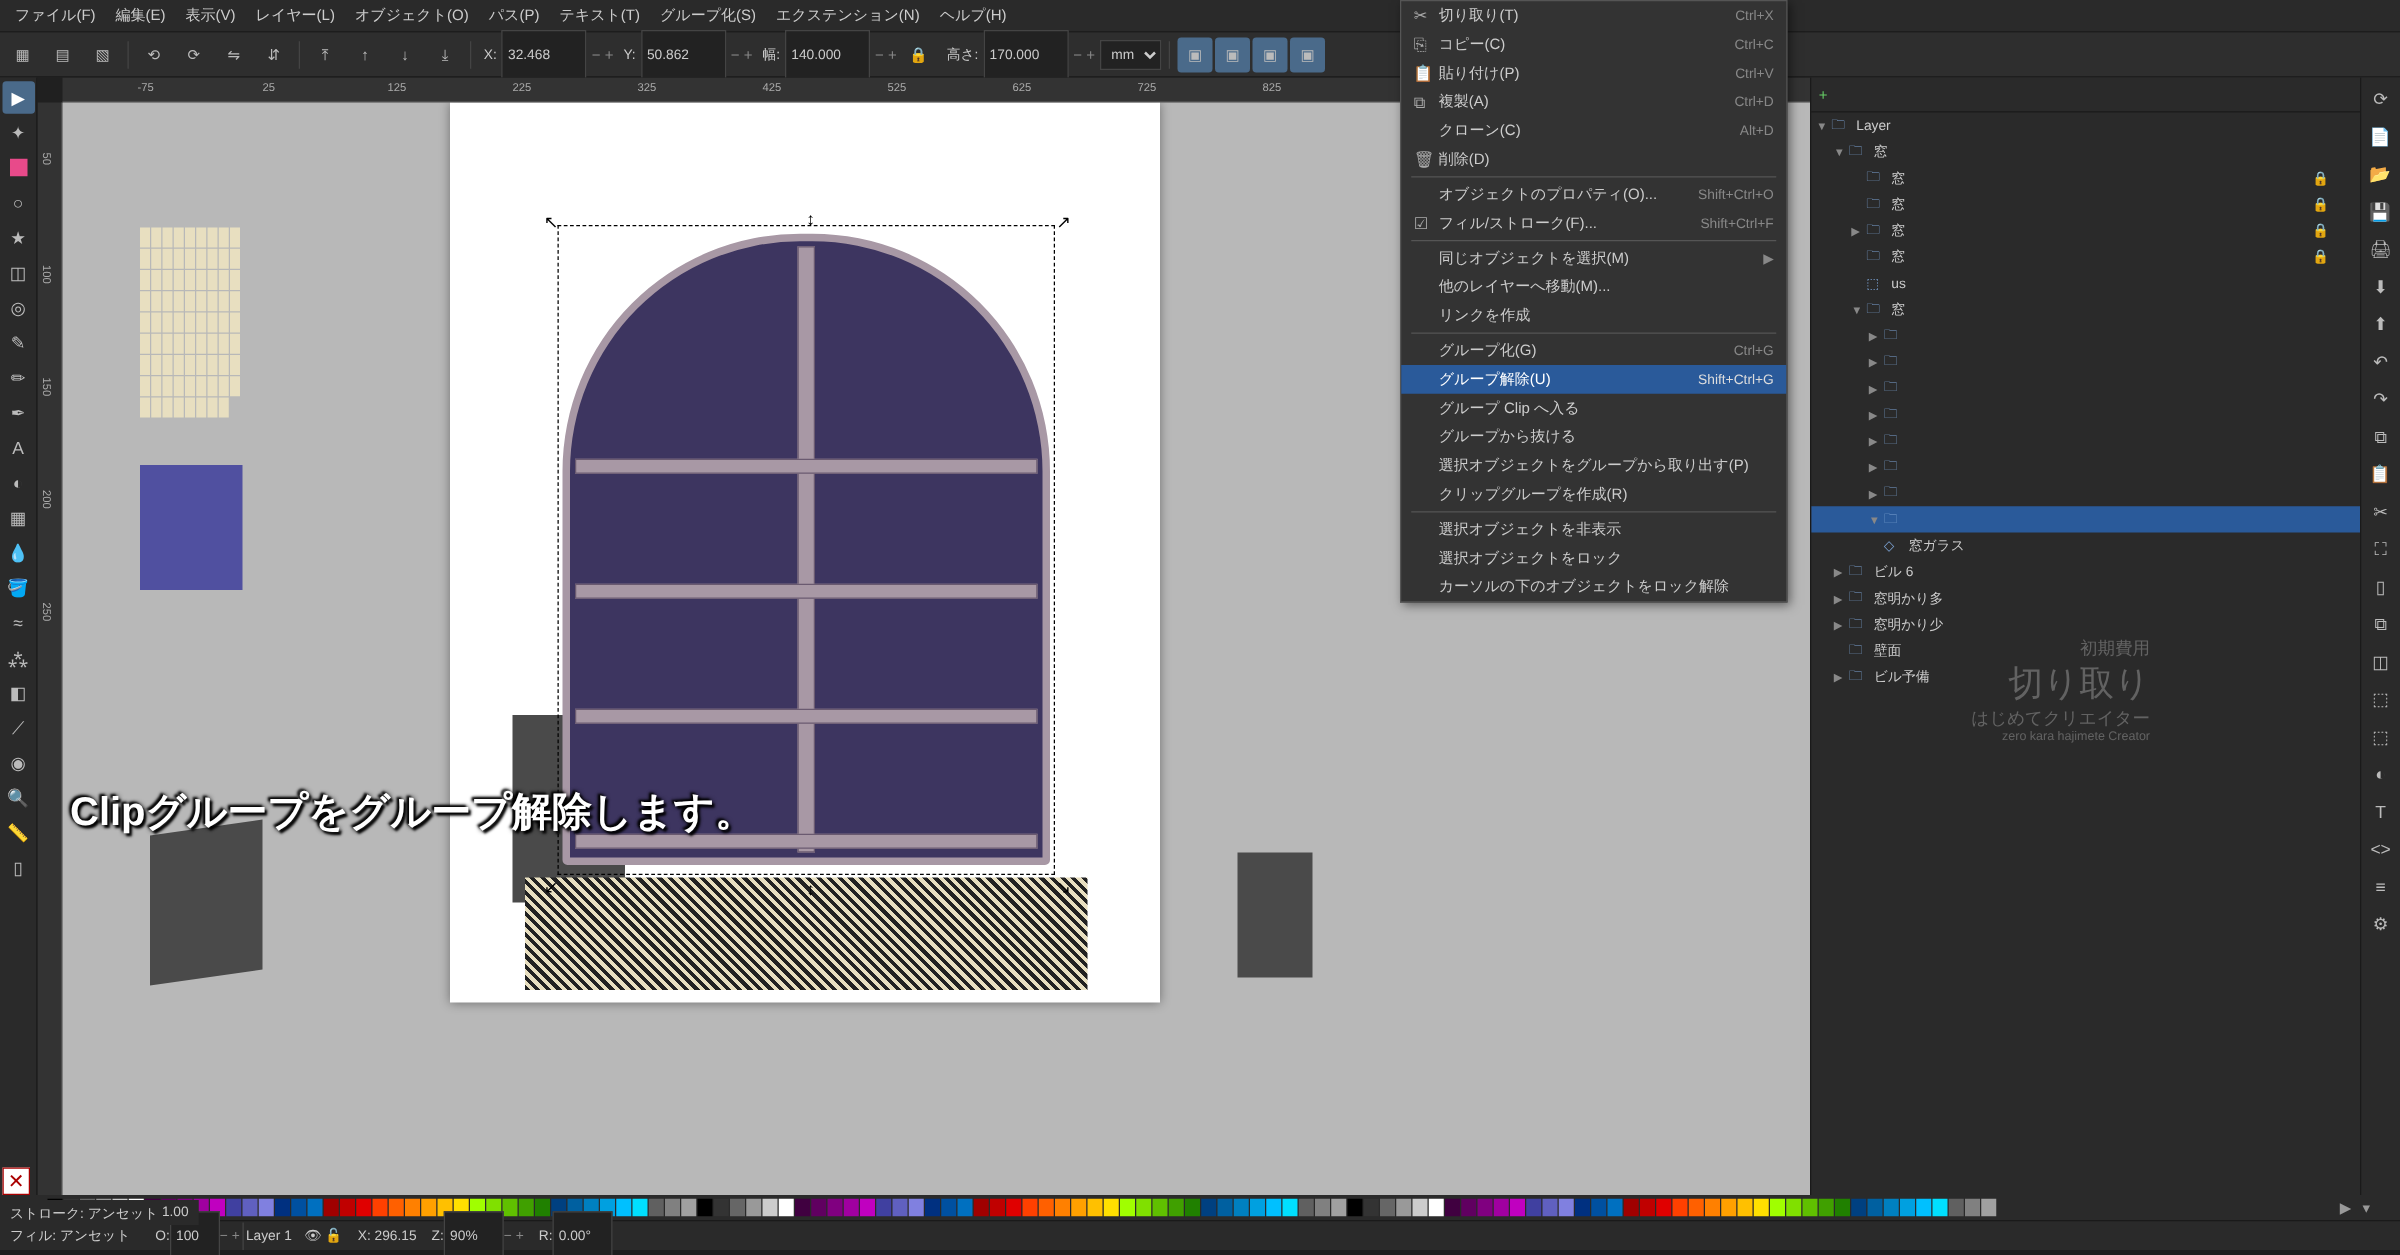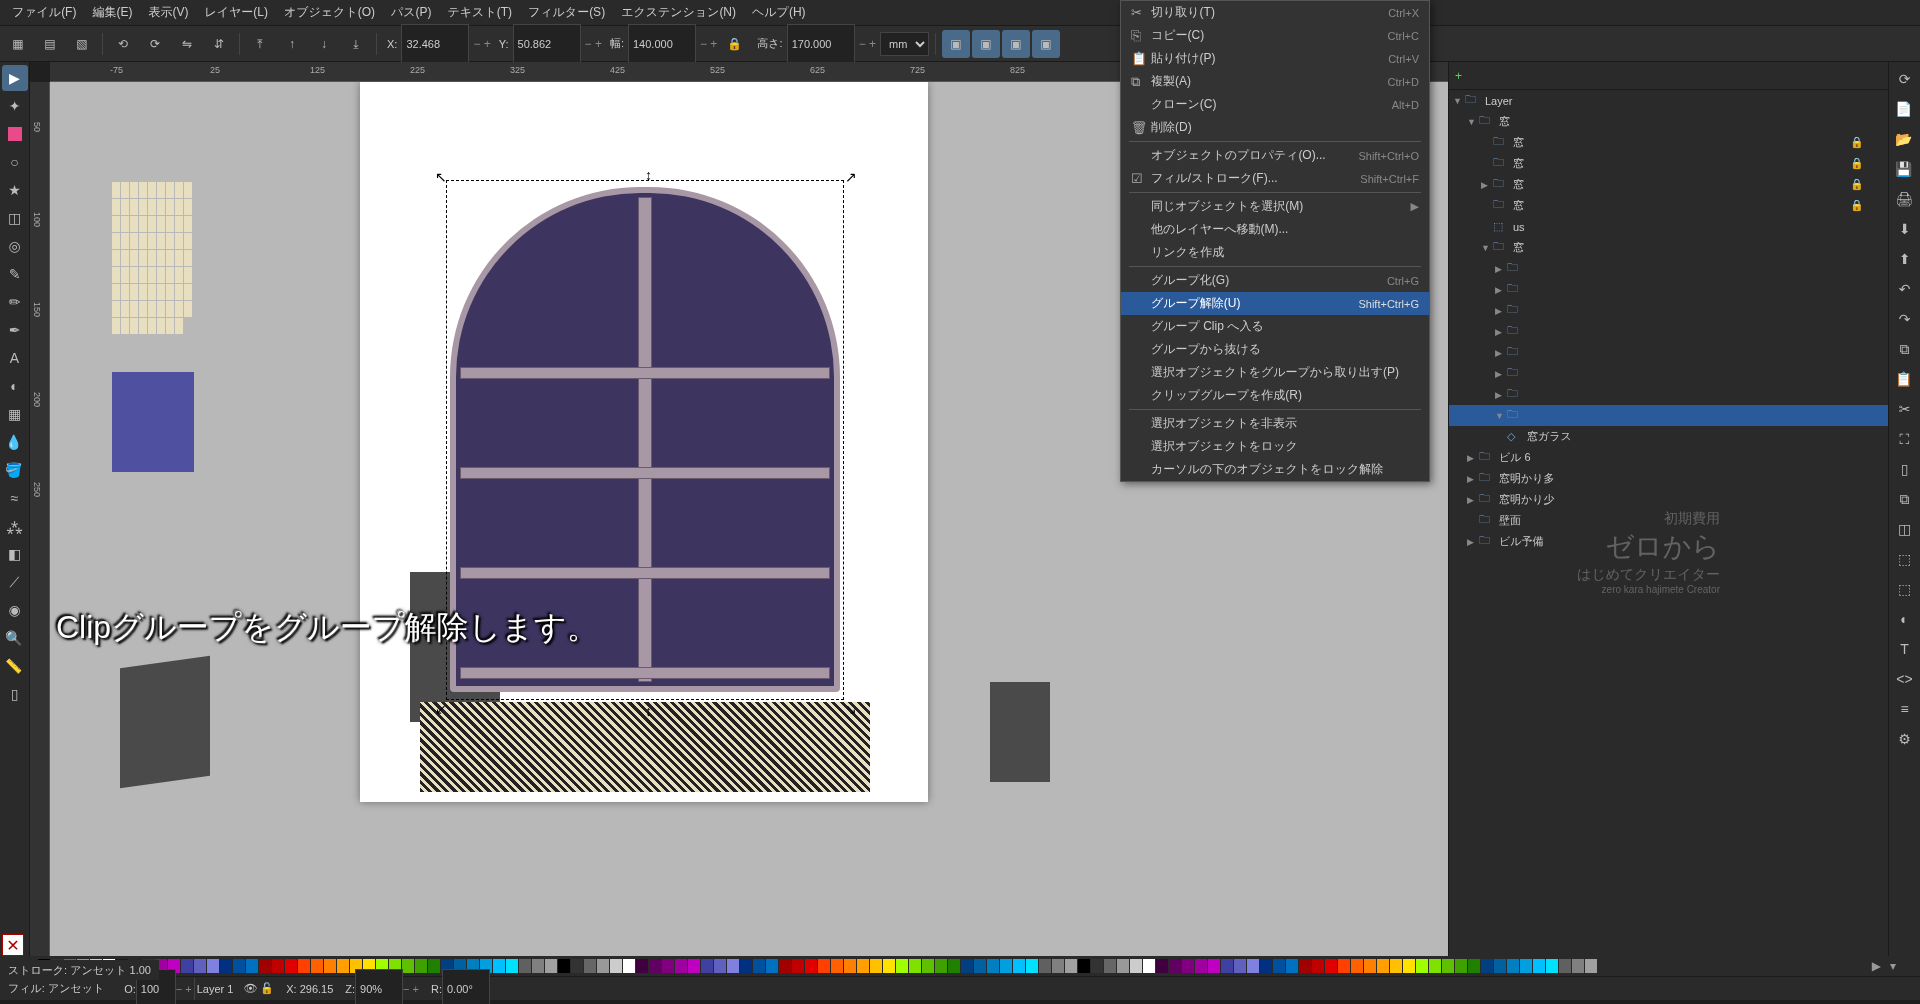--- a/index.html
+++ b/index.html
@@ -89,37 +89,37 @@
 .color-strip { height: 20px; background: #2a2a2a; display: flex; padding: 2px 20px; gap: 1px; align-items: center; }
 .color-sw { width: 12px; height: 14px; }
 .strip-arrow { color: #999; padding: 0 4px; cursor: pointer; }
 
 
 .watermark { position: absolute; right: 200px; top: 510px; color: #888; font-size: 14px; pointer-events: none; opacity: 0.6; text-align: right; }
 .watermark .big { font-size: 28px; }
 .watermark .small { font-size: 10px; }
 
 
-.overlay-text { position: absolute; left: 56px; top: 607px; font-size: 32px; font-weight: normal; color: #fff; text-shadow: 0 0 4px #000, 2px 2px 2px #000, -2px -2px 2px #000; line-height: 1.3; z-index: 50; }
+.overlay-text { position: absolute; left: 56px; top: 629px; font-size: 32px; font-weight: bold; color: #fff; text-shadow: 0 0 4px #000, 2px 2px 2px #000, -2px -2px 2px #000; line-height: 1.3; z-index: 50; }
 
 
 .x-icon { position: absolute; left: 2px; bottom: 48px; width: 22px; height: 22px; border: 1px solid #a00; display: flex; align-items: center; justify-content: center; color: #a00; font-size: 16px; background: #fff; }
 </style>
 </head>
 <body>
 
 <div class="menubar">
   <span>ファイル(F)</span>
   <span>編集(E)</span>
   <span>表示(V)</span>
   <span>レイヤー(L)</span>
   <span>オブジェクト(O)</span>
   <span>パス(P)</span>
   <span>テキスト(T)</span>
-  <span>フィルター(S)</span>
+  <span>グループ化(S)</span>
   <span>エクステンション(N)</span>
   <span>ヘルプ(H)</span>
 </div>
 
 <div class="toolbar">
   <div class="tb-btn">▦</div>
   <div class="tb-btn">▤</div>
   <div class="tb-btn">▧</div>
   <div class="tb-sep"></div>
   <div class="tb-btn">⟲</div>
@@ -460,21 +460,21 @@
     <div class="rs-btn">◐</div>
     <div class="rs-btn">T</div>
     <div class="rs-btn">&lt;&gt;</div>
     <div class="rs-btn">≡</div>
     <div class="rs-btn">⚙</div>
   </div>
 </div>
 
 <div class="watermark">
   <div>初期費用</div>
-  <div class="big"><span>ゼロから</span></div>
+  <div class="big"><span>切り取り</span></div>
   <div>はじめてクリエイター</div>
   <div class="small">zero kara hajimete Creator</div>
 </div>
 
 <div class="overlay-text">
   <div>Clipグループをグループ解除します。</div>
 </div>
 
 <div class="x-icon">✕</div>
 

